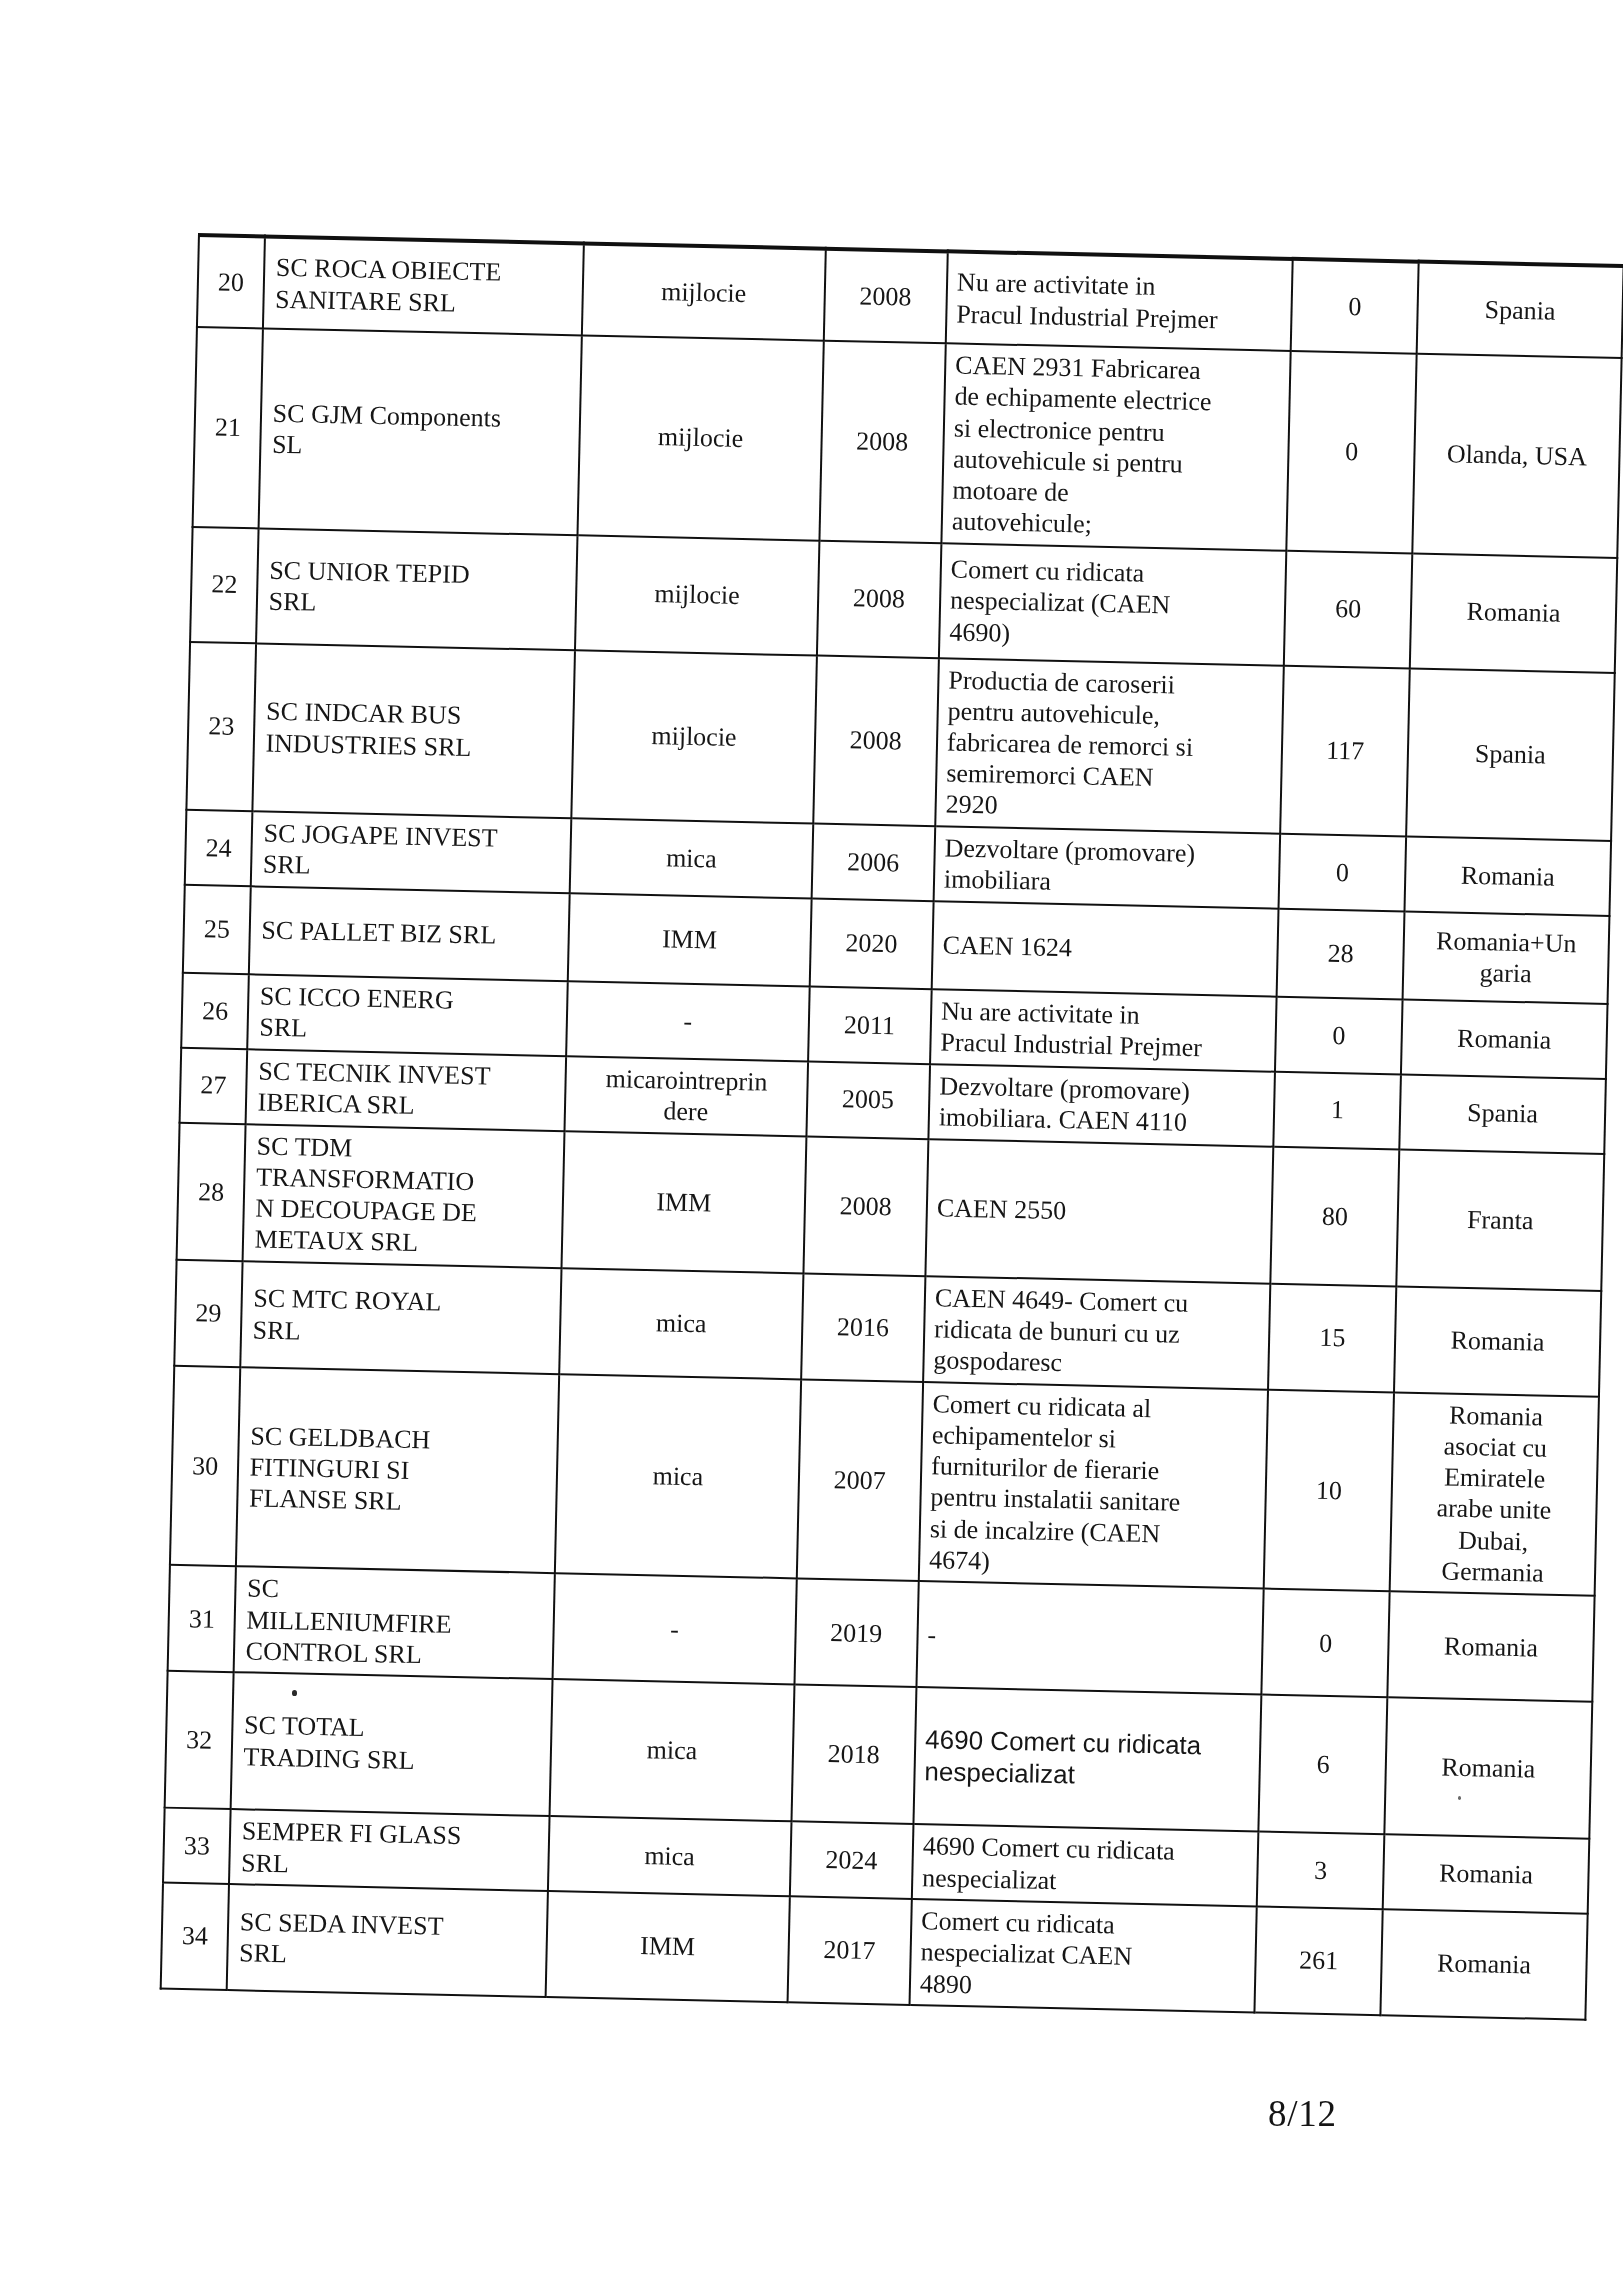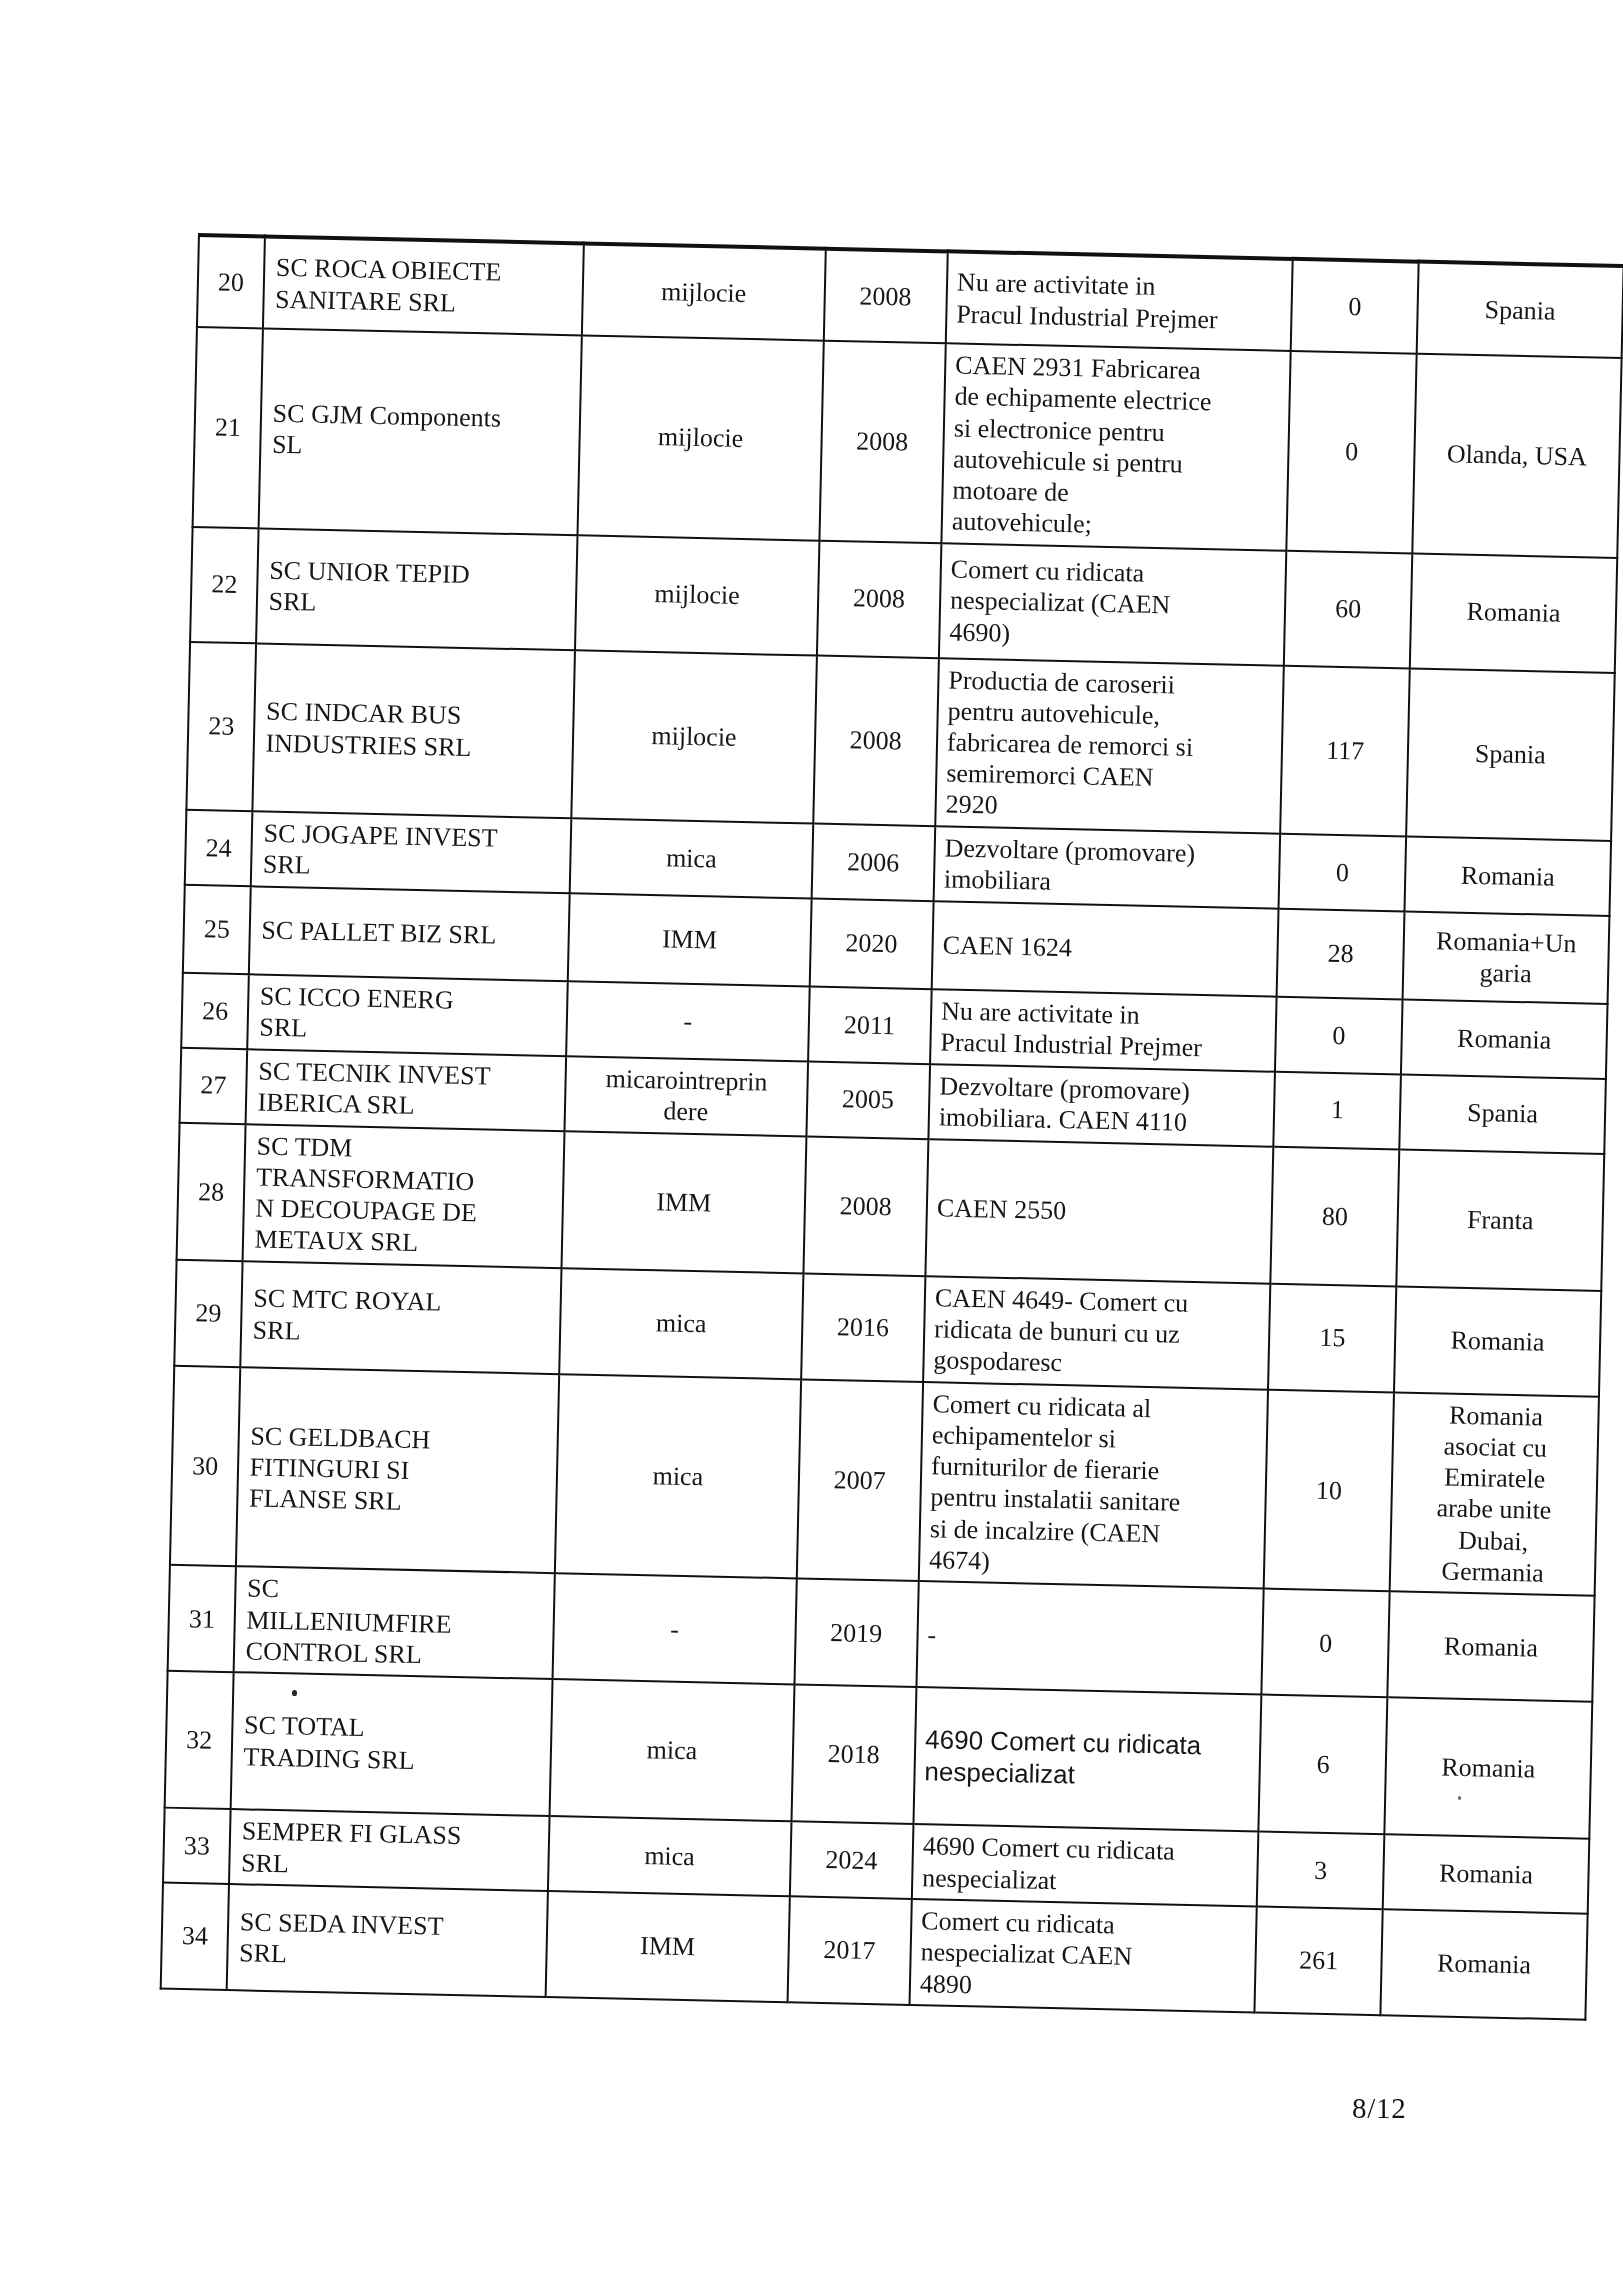--- a/index.html
+++ b/index.html
@@ -77,23 +77,23 @@
   }
   .act-top {
     vertical-align: top;
   }
   .act-sans {
     font-family: "Liberation Sans", sans-serif;
     font-size: 25px;
   }
   .page-number {
     position: absolute;
-    left: 1352px;
+    left: 1268px;
     top: 2092px;
-    font-size: 29px;
+    font-size: 37px;
     letter-spacing: 0.7px;
     color: #141414;
   }
   .speckle {
     position: absolute;
     background: #2a2a2a;
     border-radius: 50%;
   }
   .speckle-1 { left: 292px; top: 1690px; width: 5.2px; height: 5.9px; }
   .speckle-2 { left: 1458px; top: 1796px; width: 3.3px; height: 3.9px; opacity: 0.7; }

